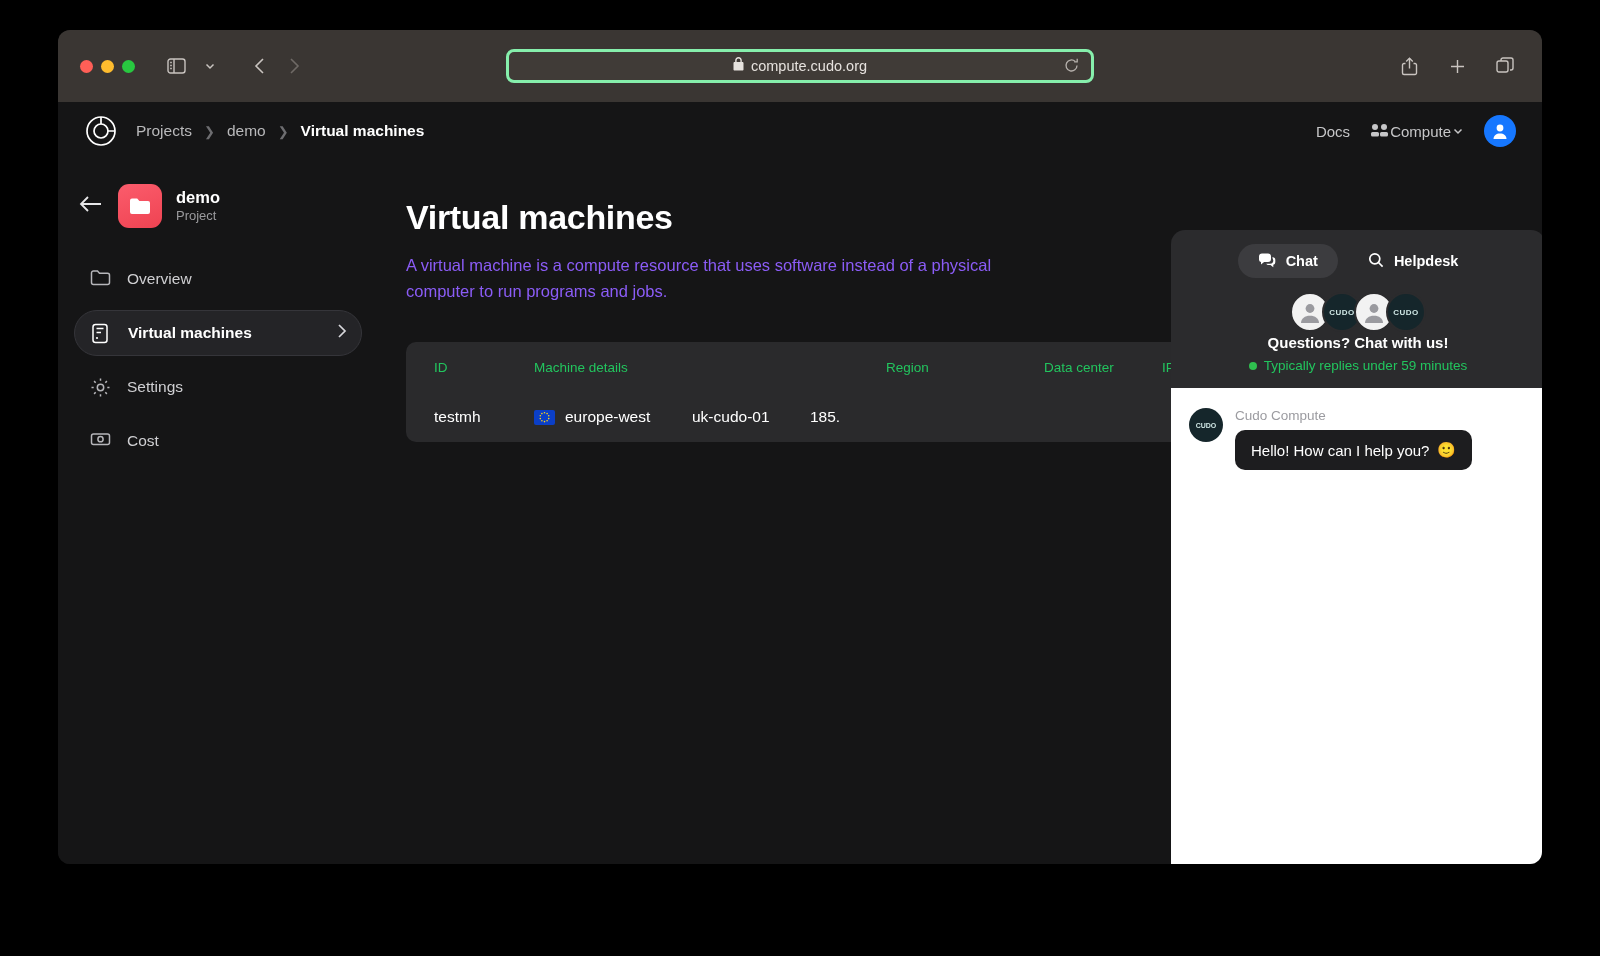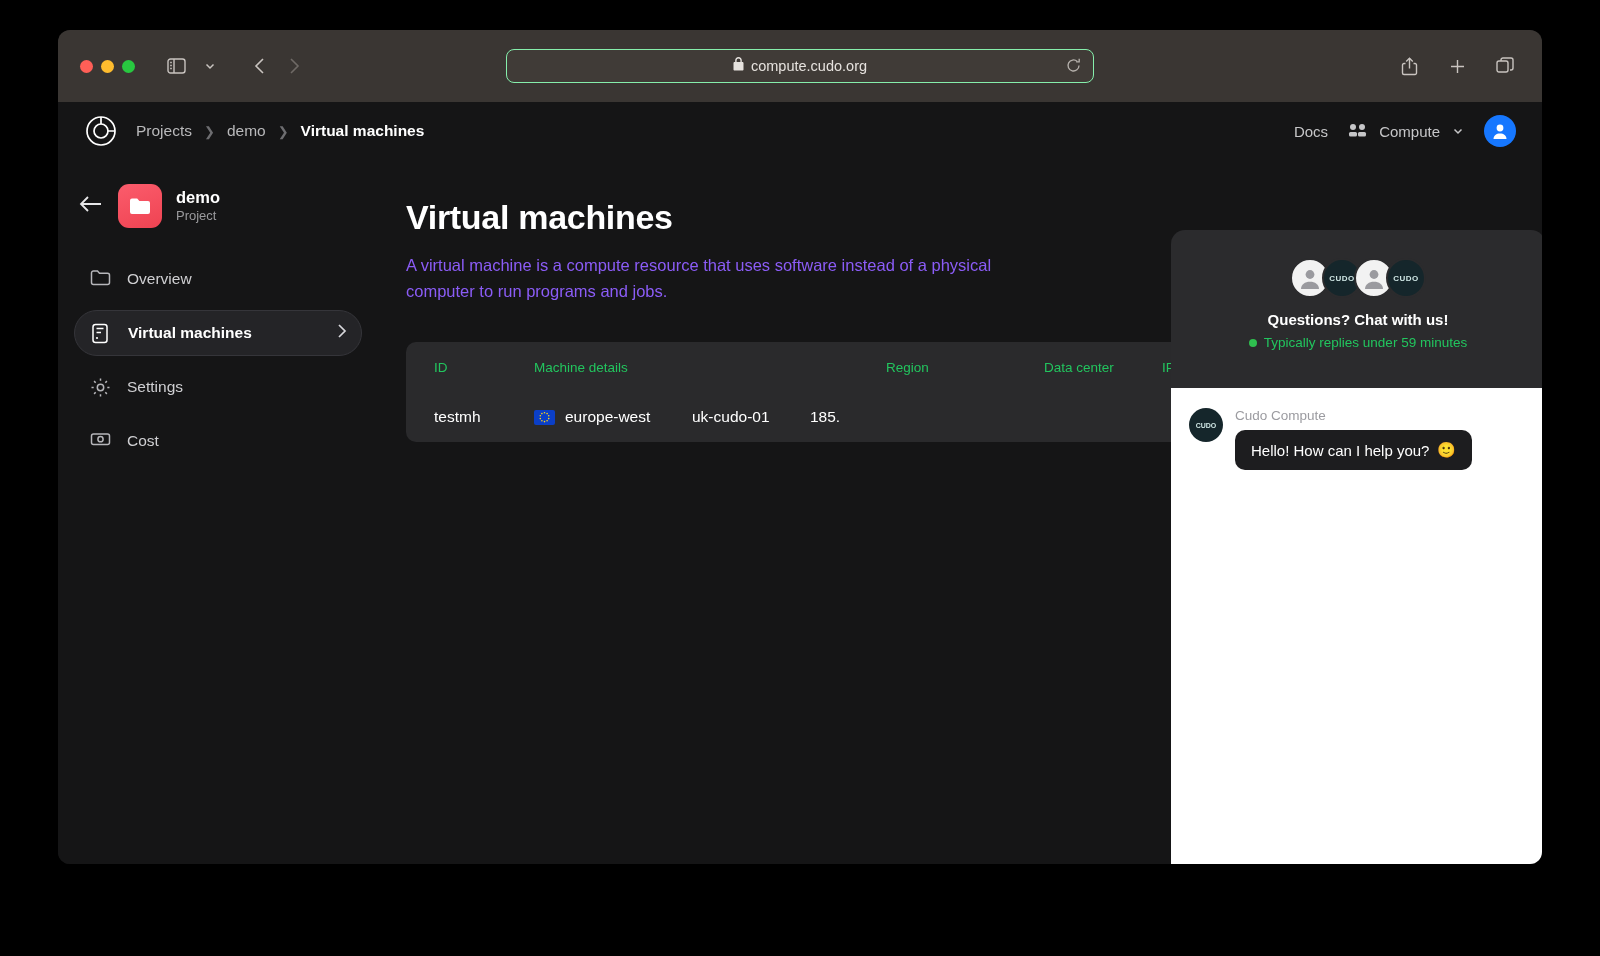--- a/index.html
+++ b/index.html
@@ -44,21 +44,21 @@
   }
   .tb-btn.dim { color: #6f6a66; }
   .tb-btn svg { display: block; }
 
   .urlbar {
     position: absolute;
     left: 50%; transform: translateX(-50%);
     top: 50%; margin-top: -17px;
     width: 588px; height: 34px;
     background: #403b37;
-    border: 1px solid #86efac;
+    border: 3px solid #86efac;
     border-radius: 8px;
     display: flex; align-items: center; justify-content: center;
     gap: 7px;
   }
   .urlbar .url-text {
     color: #e6e2de;
     font-size: 14.5px;
   }
   .urlbar .reload {
     position: absolute; right: 12px; top: 50%; margin-top: -8px;
@@ -92,21 +92,21 @@
   }
   .crumb { color: #b9b9bb; }
   .crumb.current { color: #ffffff; font-weight: bold; }
   .crumb-sep { color: #6d6d70; font-size: 13px; }
 
   .topbar-right {
     margin-left: auto;
     display: flex; align-items: center; gap: 20px;
     font-size: 15px; color: #c6c6c8;
   }
-  .nav-compute { display: flex; align-items: flex-end; gap: 12px; }
+  .nav-compute { display: flex; align-items: flex-end; gap: 1px; }
   .avatar-top {
     width: 32px; height: 32px; border-radius: 50%;
     background: #1677ff;
     display: flex; align-items: center; justify-content: center;
     color: #fff;
   }
 
   
   .sidebar {
     position: absolute;
@@ -225,21 +225,21 @@
     overflow: hidden;
     border: 2px solid #2b2b2d;
   }
   .av:first-child { margin-left: 0; }
   .av.person { background: #f2f2f2; }
   .av.logo { background: #15262b; }
   .av .cudo-mini { font-size: 8px; color: #cfe6e4; font-weight: bold; letter-spacing: .5px; }
   .chat-head-title {
     text-align: center; color: #ffffff;
     font-size: 15px; font-weight: bold;
-    margin-top: 13px;
+    margin-top: 2px;
   }
   .chat-status {
     display: flex; align-items: center; justify-content: center; gap: 7px;
     margin-top: 7px;
     color: #22c55e; font-size: 13.5px;
   }
   .status-dot { width: 8px; height: 8px; border-radius: 50%; background: #2fbf4f; }
 
   .chat-body {
     height: 476px;
@@ -499,20 +499,40 @@
             </span>
           </span>
           <span class="t-cell c-dc">uk-cudo-01</span>
           <span class="t-cell c-ip">185.</span>
         </div>
       </div>
     </div>
 
     <div class="chat-widget">
       <div class="chat-head">
+        <div class="chat-tabs">
+          <div class="chat-tab active">
+            <span>
+              <svg width="18" height="16" viewBox="0 0 18 16" fill="#ffffff">
+                <path d="M1 4.5A3 3 0 0 1 4 1.5h6a3 3 0 0 1 3 3v2.6a3 3 0 0 1-3 3H6.1L3 12.6V10.1h-.1A3 3 0 0 1 1 7.1z"></path>
+                <path d="M14.3 5.2h.4a2.6 2.6 0 0 1 2.6 2.6v2.5a2.6 2.6 0 0 1-2 2.5v2.4l-2.8-2.3h-2.1a2.6 2.6 0 0 1-2.2-1.2h4a3.1 3.1 0 0 0 3.1-3.1z"></path>
+              </svg>
+            </span>
+            <span>Chat</span>
+          </div>
+          <div class="chat-tab">
+            <span>
+              <svg width="16" height="16" viewBox="0 0 16 16" fill="none" stroke="#ffffff" stroke-width="1.7">
+                <circle cx="6.8" cy="6.8" r="5"></circle>
+                <line x1="10.5" y1="10.5" x2="14.6" y2="14.6"></line>
+              </svg>
+            </span>
+            <span>Helpdesk</span>
+          </div>
+        </div>
 
         <div class="avatars">
           <span class="av person">
             <svg width="24" height="24" viewBox="0 0 24 24" fill="#9a9a9f">
               <circle cx="12" cy="8.5" r="4.4"></circle>
               <path d="M3 23c0-4.7 4-7.3 9-7.3s9 2.6 9 7.3z"></path>
             </svg>
           </span>
           <span class="av logo">
             <span class="cudo-mini">CUDO</span>

